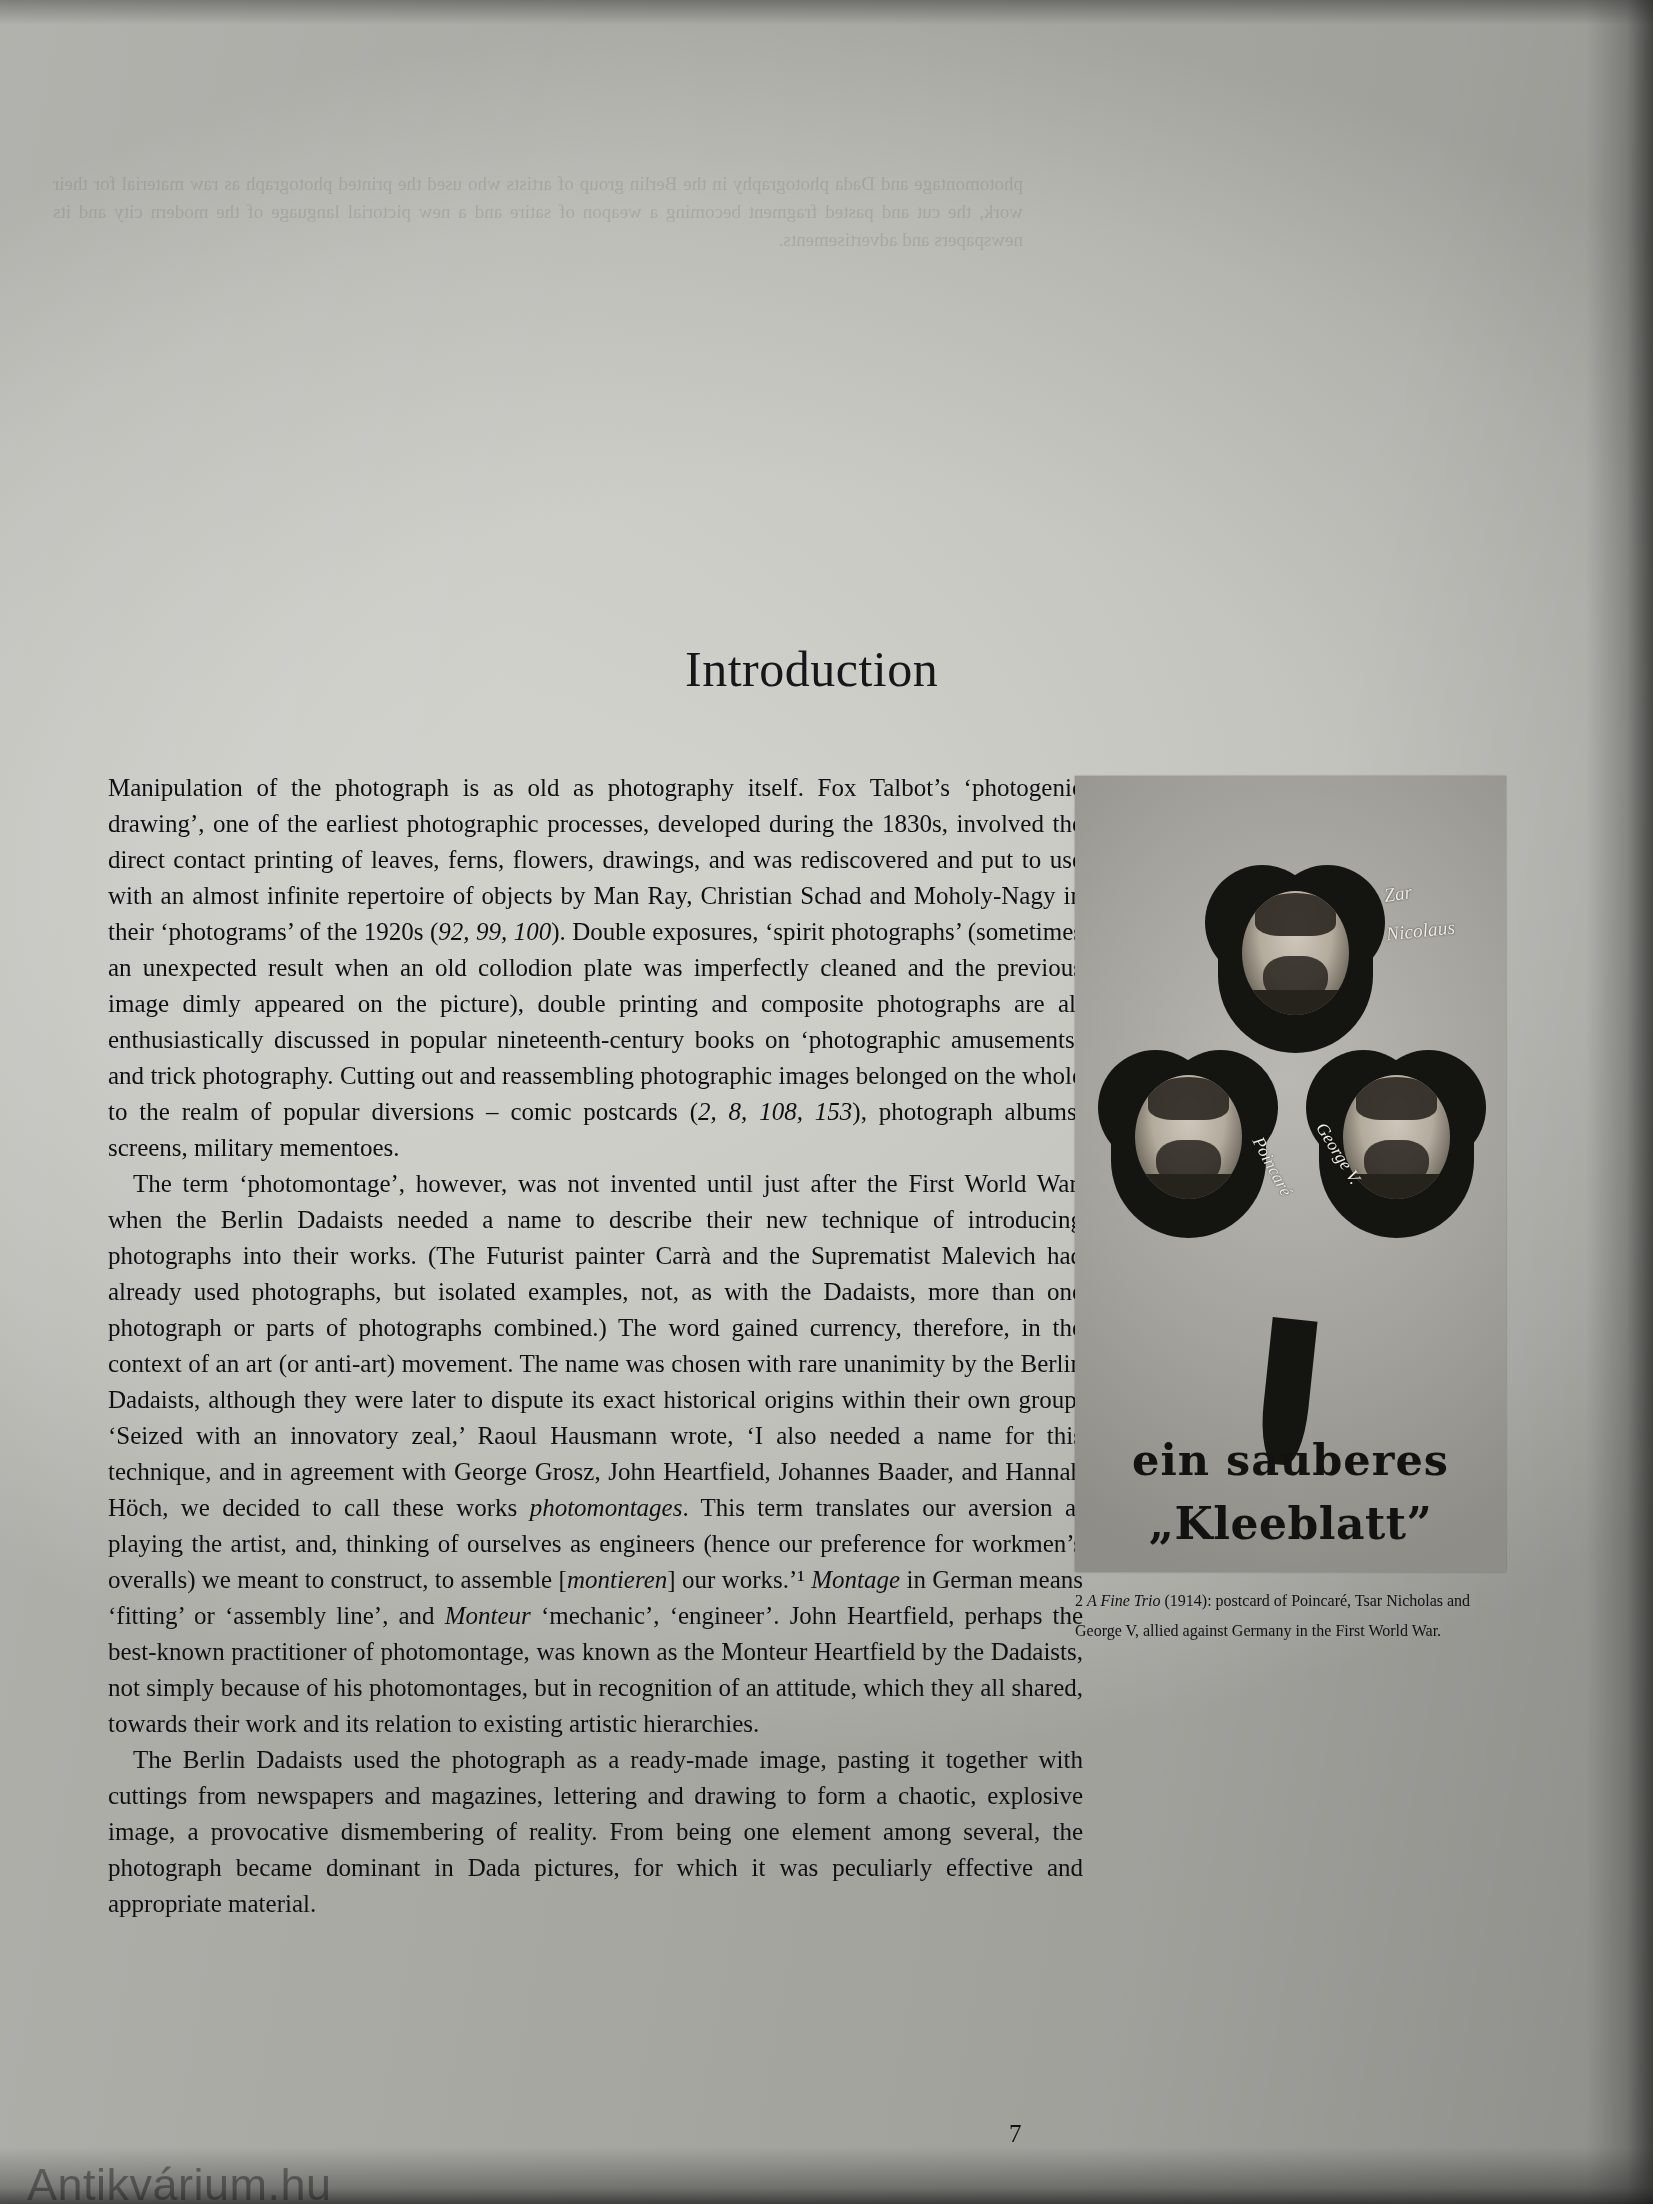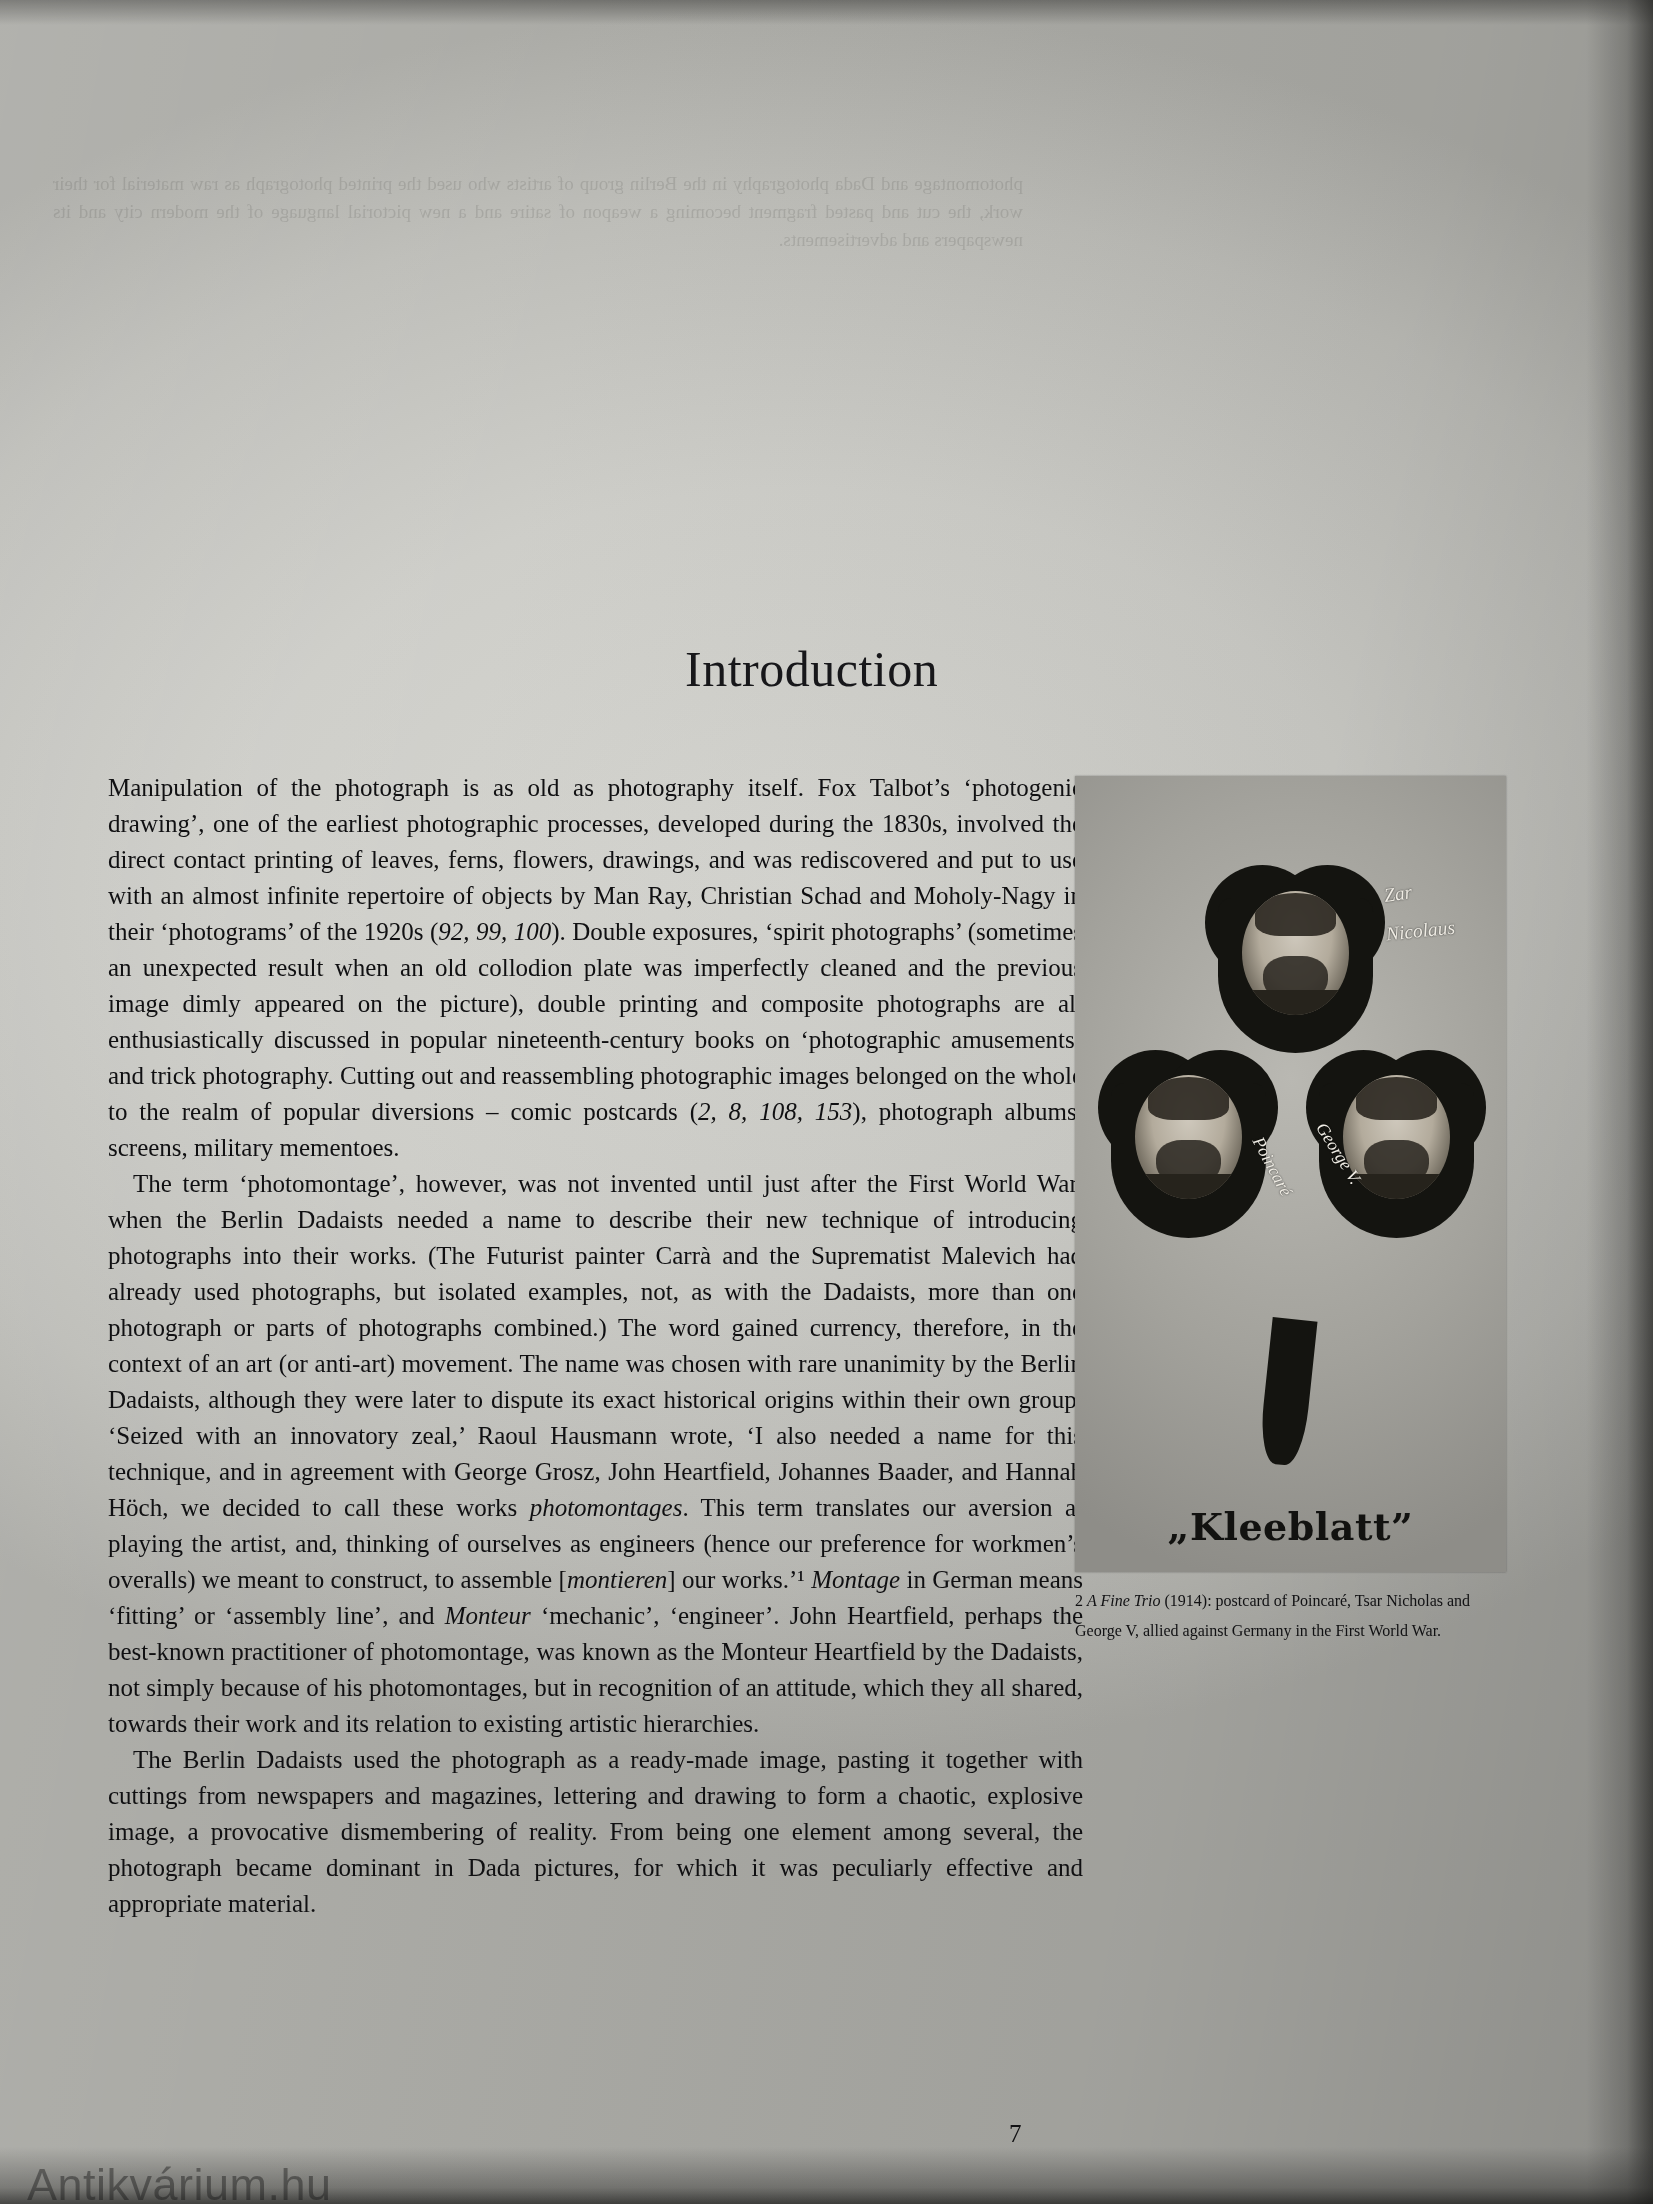--- a/index.html
+++ b/index.html
@@ -205,24 +205,24 @@
     color: #121210;
   }
   #fraktur .line1 {
     font-family: "DejaVu Serif", serif;
     font-size: 43px;
     font-weight: bold;
     letter-spacing: 1px;
   }
   #fraktur .line2 {
     font-family: "DejaVu Serif", serif;
-    font-size: 38px;
+    font-size: 44px;
     font-weight: bold;
     letter-spacing: 0.5px;
-    margin-top: 2px;
+    margin-top: 13px;
   }
 
   #fig-caption {
     margin-top: 13.6px;
     width: 431px;
     font-size: 16px;
     line-height: 30px;
     color: #111113;
   }
 
@@ -307,20 +307,21 @@
         <div class="beard"></div>
         <div class="tunic"></div>
       </div>
 
       <span class="handwrite" style="left:309px; top:107px; transform: rotate(-8deg);">Zar</span>
       <span class="handwrite" style="left:311px; top:144px; transform: rotate(-6deg);">Nicolaus</span>
       <span class="handwrite" style="left:165px; top:380px; transform: rotate(62deg); font-size:17.5px;">Poincaré</span>
       <span class="handwrite" style="left:229px; top:367px; transform: rotate(58deg); font-size:17.5px;">George V.</span>
 
       <div id="fraktur">
+        <div class="line1">ein sauberes</div>
         <div class="line2">„Kleeblatt”</div>
       </div>
     </div>
 
     <figcaption id="fig-caption">
       <span>2</span>
       <span class="it">A Fine Trio</span>
       <span>(1914): postcard of Poincaré, Tsar Nicholas and George V, allied against Germany in the First World War.</span>
     </figcaption>
   </figure>

